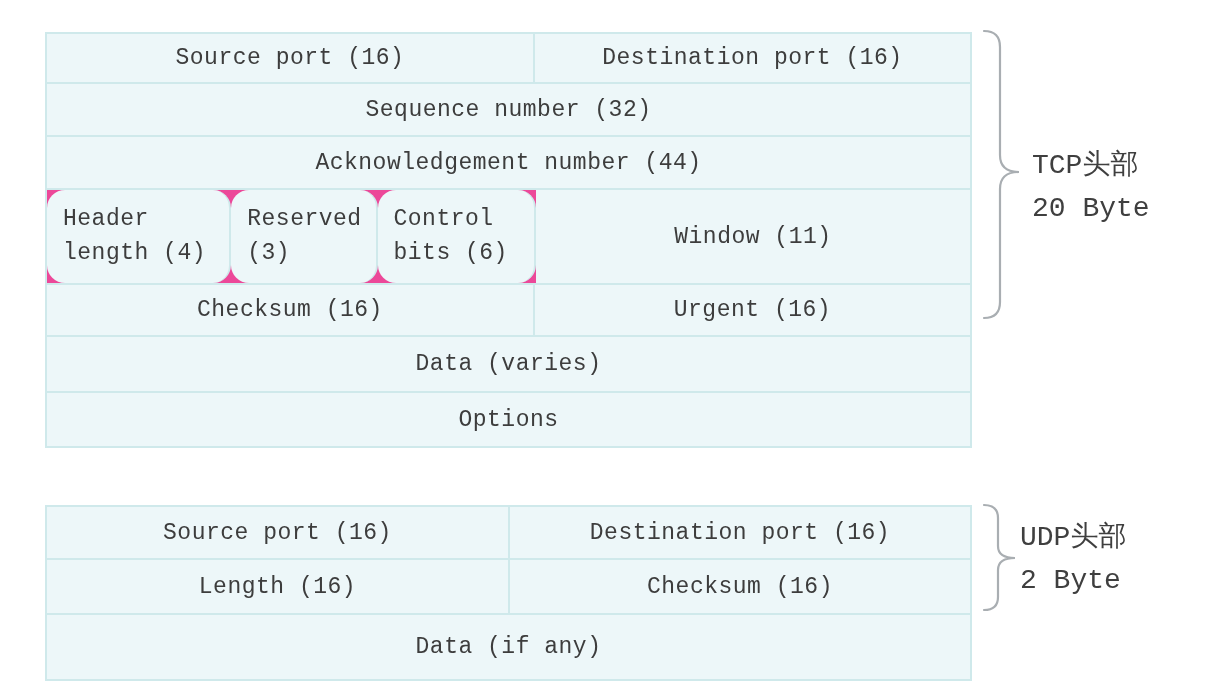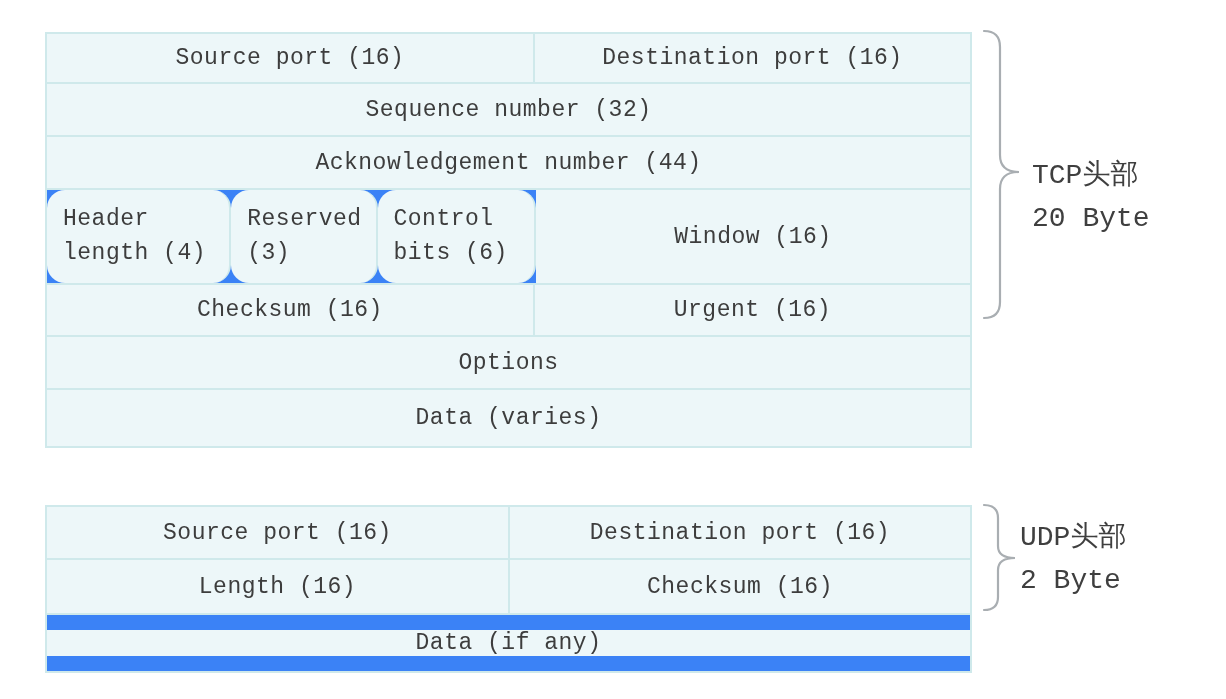--- a/index.html
+++ b/index.html
@@ -11,21 +11,21 @@
   .canvas {
     position: relative;
     width: 1226px;
     height: 699px;
     background: #ffffff;
     overflow: hidden;
   }
   .hdr-table {
     position: absolute;
     border: 2px solid #cfe9eb;
-    background: #3b82f6;
+    background: #ec4899;
   }
   .hdr-row {
     display: flex;
     border-bottom: 2px solid #cfe9eb;
   }
   .hdr-row:last-child { border-bottom: none; }
   .hdr-cell {
     background: #edf7f9;
     border-right: 2px solid #cfe9eb;
     display: flex;
@@ -58,21 +58,21 @@
   .w-47  { width: 47.14%; }
   .w-full{ width: 100%; }
   .w-c1  { width: 19.96%; }
   .w-c2  { width: 15.85%; }
   .w-c3  { width: 17.16%; }
   .w-c4  { width: 47.03%; }
   
   #udp-table { left: 45px; top: 505px; width: 927px; }
   .udp-r1 { height: 53px; }
   .udp-r2 { height: 55px; }
-  .udp-r3 { height: 56px; align-items: center; }
+  .udp-r3 { height: 64px; }
   .w-50l { width: 50.16%; }
   .w-50r { width: 49.84%; }
   
   .brace { position: absolute; }
   .brace path {
     fill: none;
     stroke: #a9aeb2;
     stroke-width: 2.2;
     stroke-linecap: round;
   }
@@ -80,21 +80,21 @@
   #udp-brace { left: 978px; top: 501px; }
   
   .brace-label {
     position: absolute;
     font-family: "Liberation Mono", "DejaVu Sans", sans-serif;
     font-size: 28px;
     color: #3f3f3f;
     line-height: 43px;
     white-space: nowrap;
   }
-  #tcp-label { left: 1032px; top: 154px; }
+  #tcp-label { left: 1032px; top: 144px; }
   #udp-label { left: 1020px; top: 516px; }
 </style>
 </head>
 <body>
 
 <div class="canvas">
 
   <div class="hdr-table" id="tcp-table">
     <div class="hdr-row tcp-r1">
       <div class="hdr-cell w-53">Source port (16)</div>
@@ -103,31 +103,31 @@
     <div class="hdr-row tcp-r2">
       <div class="hdr-cell w-full">Sequence number (32)</div>
     </div>
     <div class="hdr-row tcp-r3">
       <div class="hdr-cell w-full">Acknowledgement number (44)</div>
     </div>
     <div class="hdr-row tcp-r4">
       <div class="hdr-cell w-c1 top-left">Header length (4)</div>
       <div class="hdr-cell w-c2 top-left">Reserved (3)</div>
       <div class="hdr-cell w-c3 top-left">Control bits (6)</div>
-      <div class="hdr-cell w-c4">Window (16)</div>
+      <div class="hdr-cell w-c4">Window (11)</div>
     </div>
     <div class="hdr-row tcp-r5">
       <div class="hdr-cell w-53">Checksum (16)</div>
       <div class="hdr-cell w-47">Urgent (16)</div>
     </div>
+    <div class="hdr-row tcp-r7">
+      <div class="hdr-cell w-full">Data (varies)</div>
+    </div>
     <div class="hdr-row tcp-r6">
       <div class="hdr-cell w-full">Options</div>
-    </div>
-    <div class="hdr-row tcp-r7">
-      <div class="hdr-cell w-full">Data (varies)</div>
     </div>
   </div>
 
   <svg class="brace" id="tcp-brace" width="50" height="296" viewBox="0 0 50 296">
     <path d="M 6 3 Q 22 3 22 19 L 22 127 Q 22 144 41 144 Q 22 144 22 161 L 22 274 Q 22 290 6 290"></path>
   </svg>
 
   <div class="brace-label" id="tcp-label">
     <div>TCP头部</div>
     <div>20 Byte</div>

